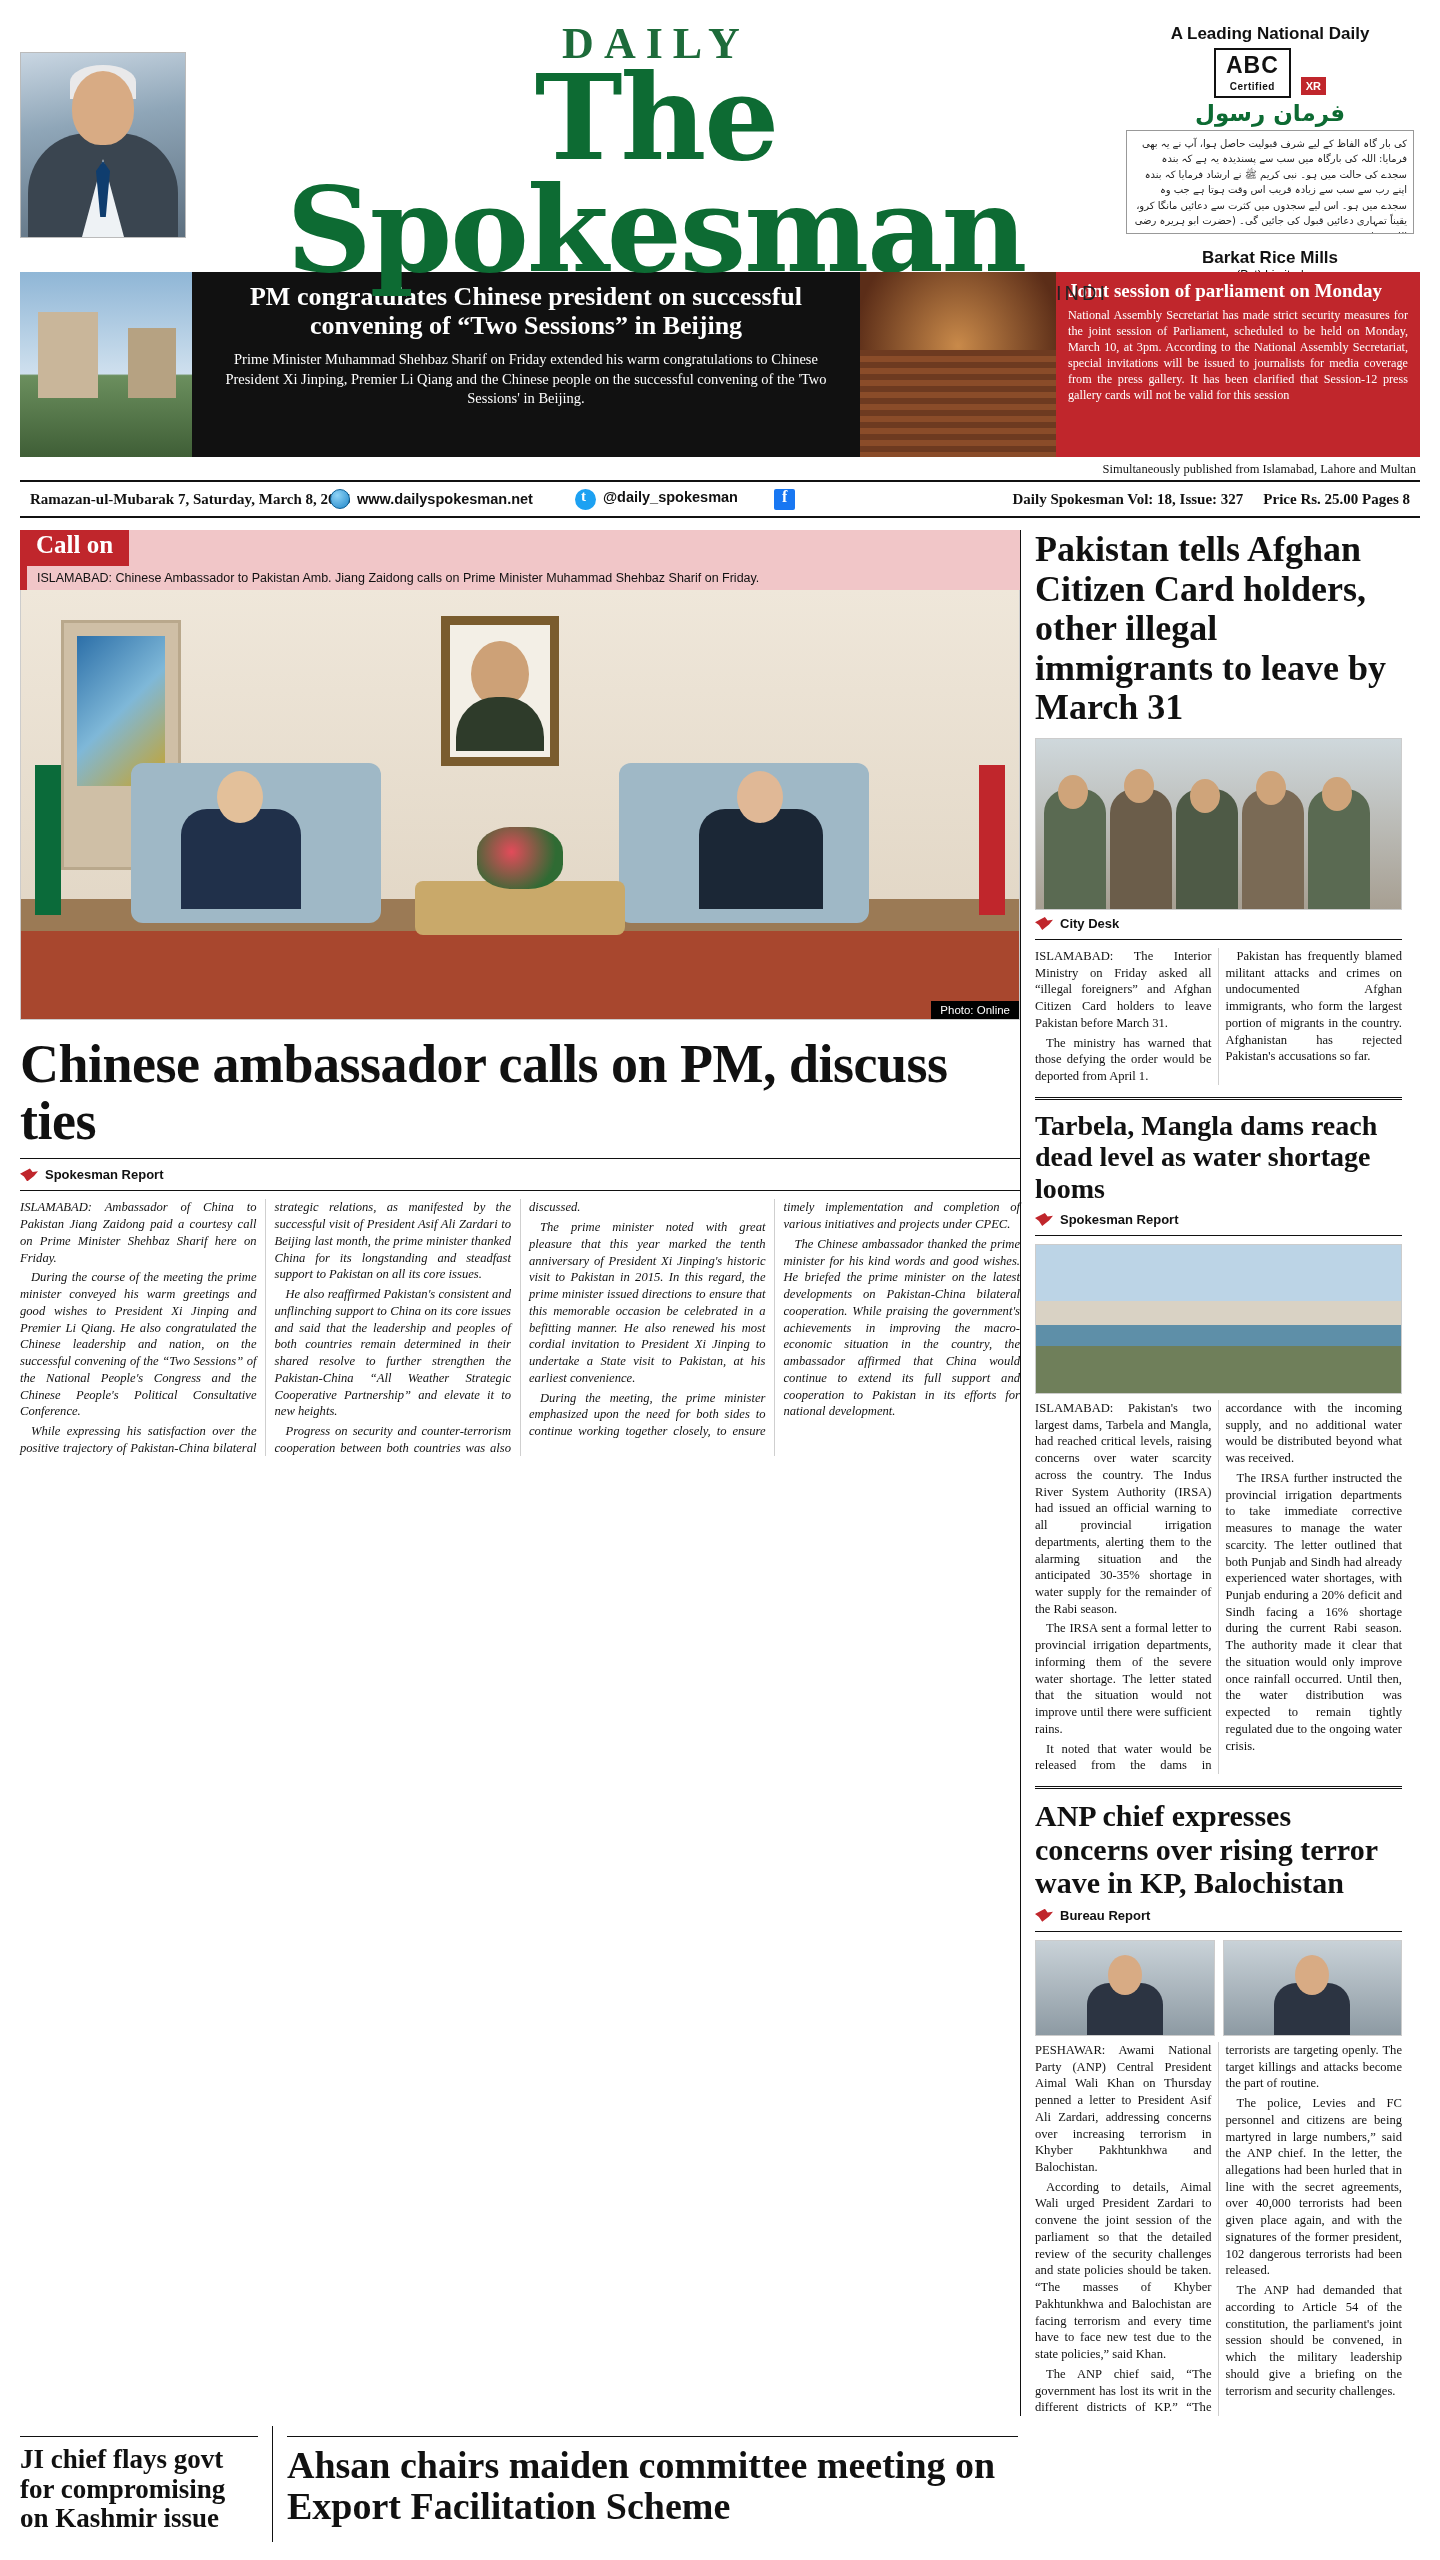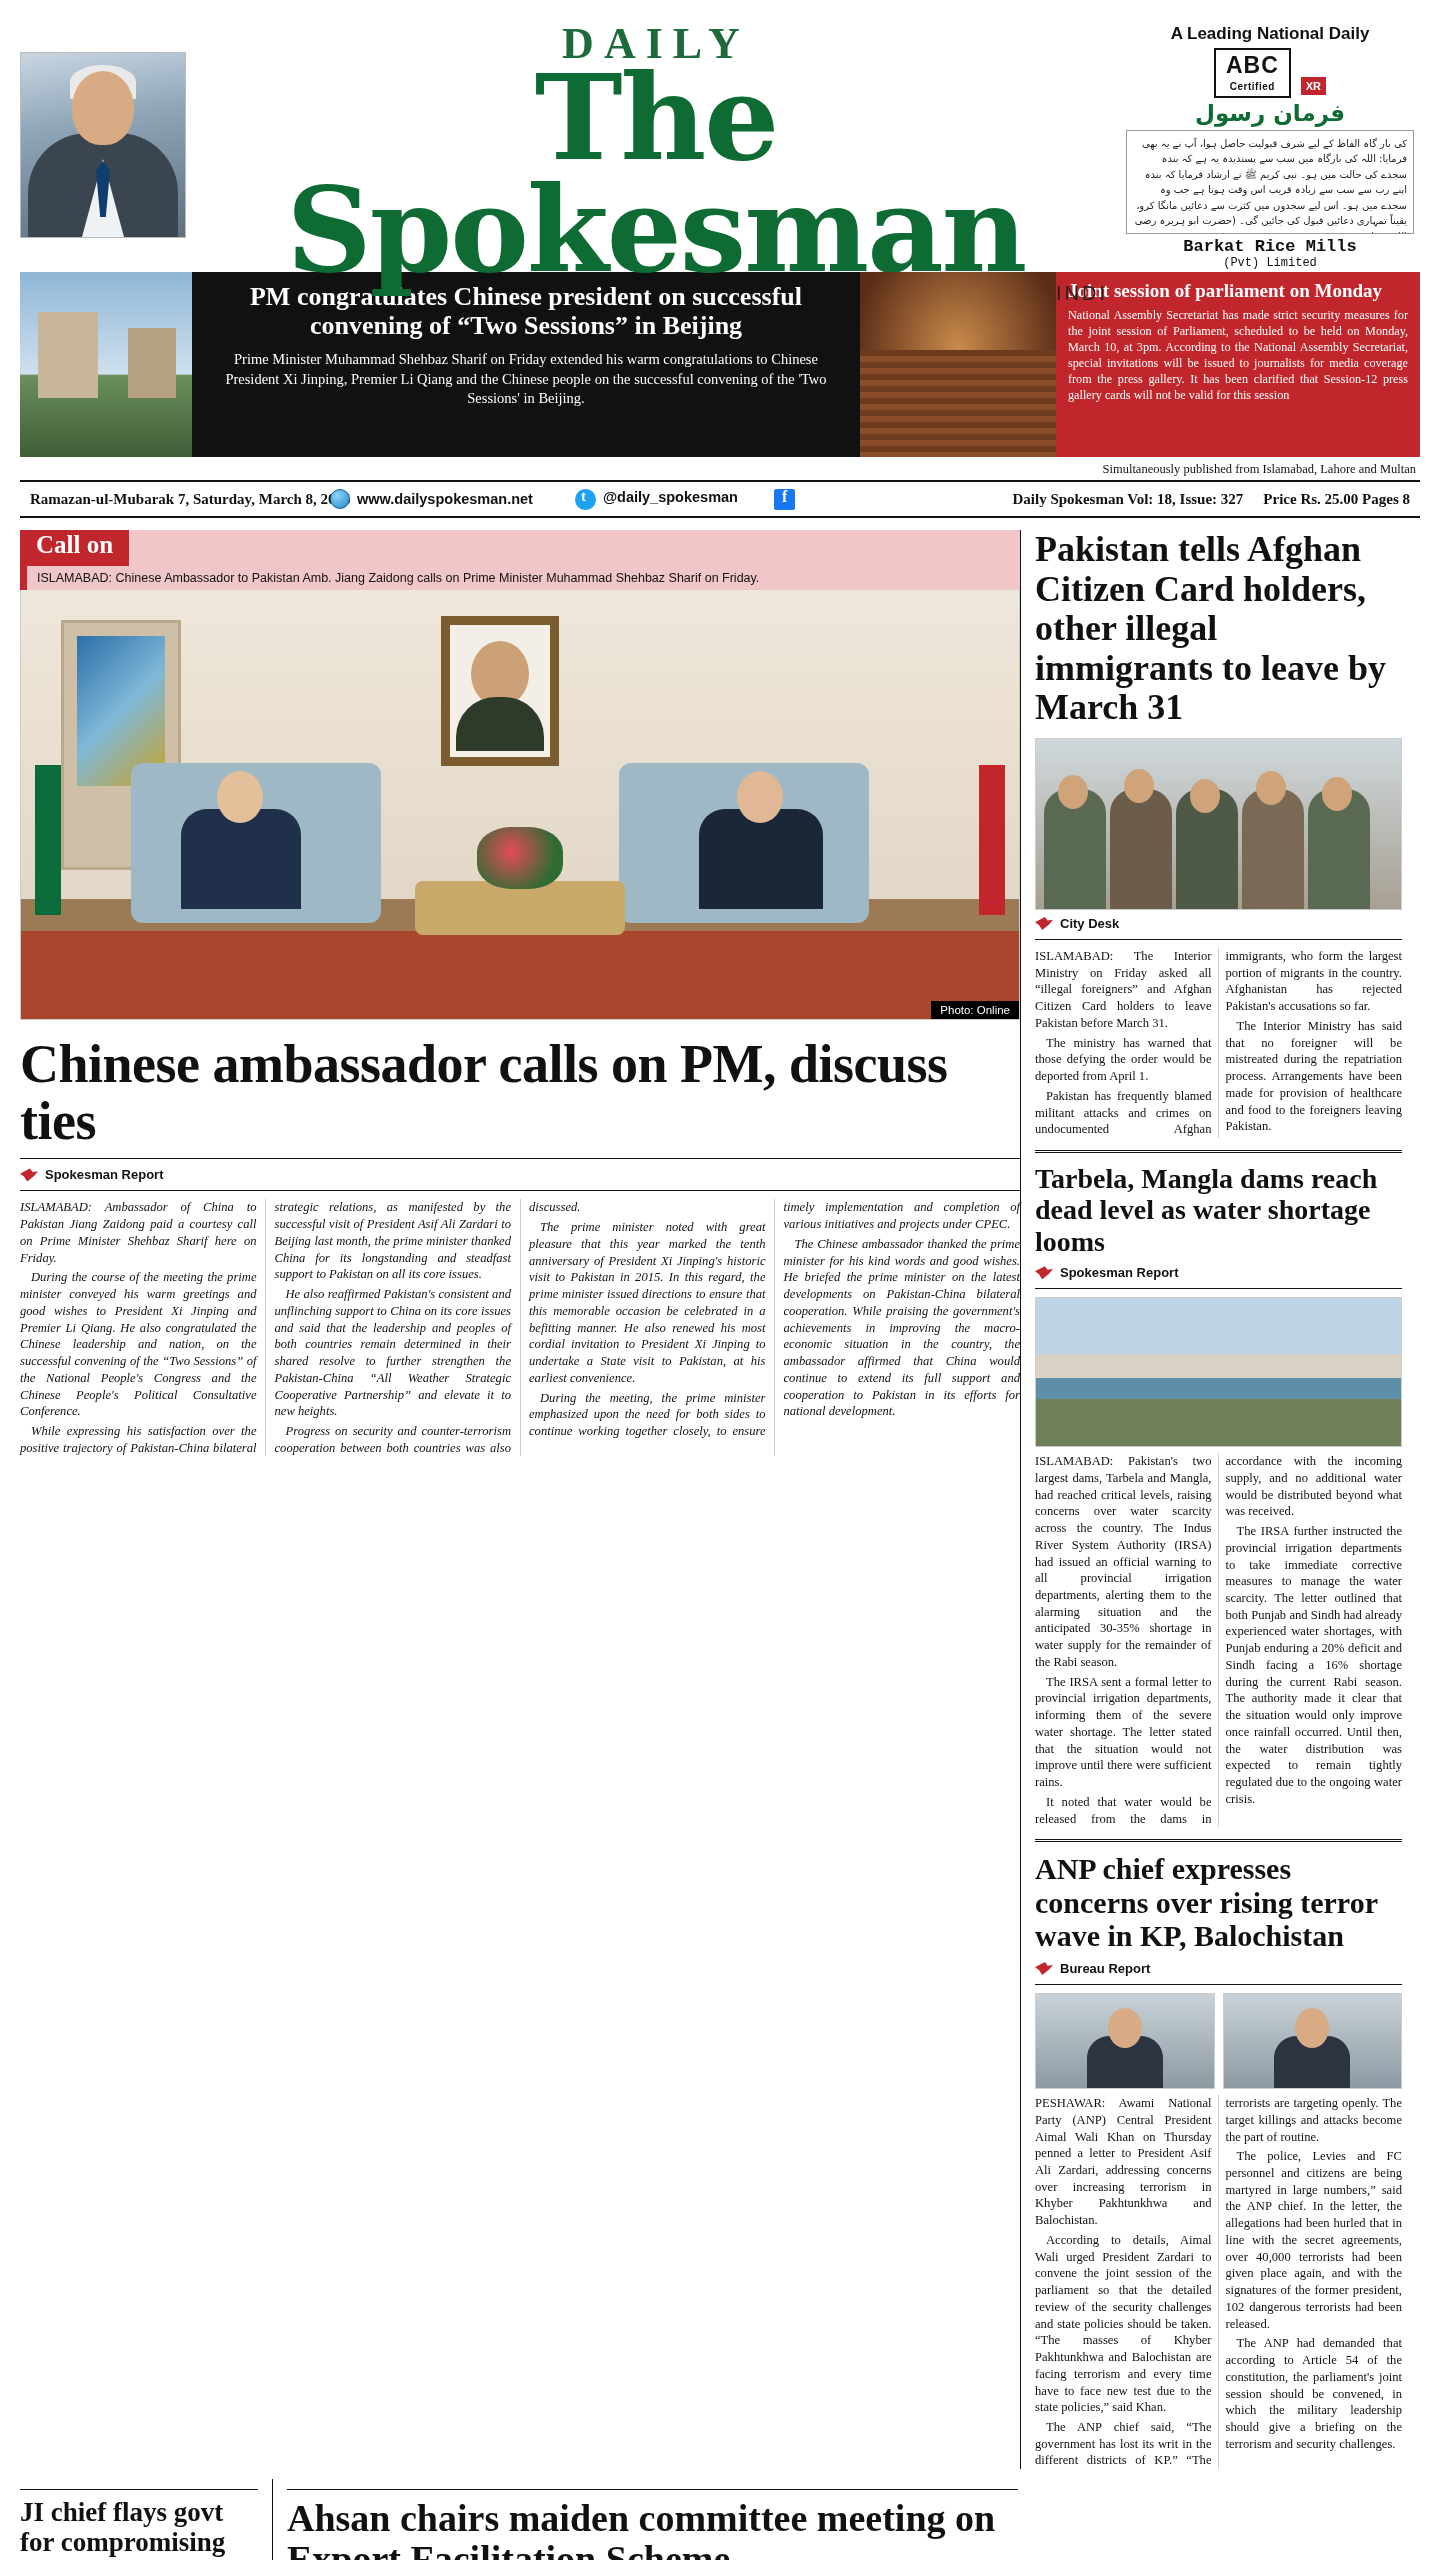--- a/index.html
+++ b/index.html
@@ -64,21 +64,21 @@
   }
   .abc-box .abc { font-size:23px; letter-spacing:1px; }
   .abc-box .cert { font-size:10px; letter-spacing:0.5px; }
   .urdu-head { font-size:23px; color:#0d6b33; font-weight:bold; margin-top:2px;
      font-family:"DejaVu Sans", sans-serif; direction:rtl; }
   .urdu-box {
     border:1px solid #999; margin:4px 6px 0 6px; padding:5px 6px;
     font-size:10px; line-height:1.55; direction:rtl; text-align:right;
     font-family:"DejaVu Sans", sans-serif; color:#222; height:104px; overflow:hidden;
   }
-  .brm { font-size:17px; font-weight:bold; margin-top:3px; font-family:Liberation Mono, monospace;}
+  .brm { font-size:17px; font-weight:bold; margin-top:14px; font-family:Liberation Sans, sans-serif;}
   .brm small { display:block; font-size:12px; font-weight:normal; }
   .abc-badge { display:inline-block; vertical-align:middle; margin-left:6px;
       background:#c0262c; color:#fff; font-size:11px; font-weight:bold; padding:3px 5px;
       font-family:"Liberation Sans",sans-serif; }
 
   
   .teasers { display:flex; height:185px; margin-top:4px; gap:0; }
   .tz-photo-l { width:172px; background:#2a3a2a; overflow:hidden; position:relative;}
   .tz-photo-l .sky{position:absolute;inset:0;background:linear-gradient(180deg,#8fb6d6,#cfe0ee 55%,#6b8f5e 56%,#3f5e36);}
   .tz-photo-l .bld{position:absolute;left:18px;top:40px;width:60px;height:86px;background:#c9b69a;}
@@ -348,21 +348,20 @@
       </div>
       <div class="byline">
         <span class="bird"></span>
         <span>City Desk</span>
       </div>
       <div class="rule"></div>
       <div class="cols2 bodytext">
         <p class="first">ISLAMABAD: The Interior Ministry on Friday asked all “illegal foreigners” and Afghan Citizen Card holders to leave Pakistan before March 31.</p>
         <p>The ministry has warned that those defying the order would be deported from April 1.</p>
         <p>Pakistan has frequently blamed militant attacks and crimes on undocumented Afghan immigrants, who form the largest portion of migrants in the country. Afghanistan has rejected Pakistan's accusations so far.</p>
-        <p>The Interior Ministry has said that no foreigner will be mistreated during the repatriation process. Arrangements have been made for provision of healthcare and food to the foreigners leaving Pakistan.</p>
       </div>
 
       <div class="hr-thick"></div>
       <h2 class="r-sub">Tarbela, Mangla dams reach dead level as water shortage looms</h2>
       <div class="byline">
         <span class="bird"></span>
         <span>Spokesman Report</span>
       </div>
       <div class="rule"></div>
       <div class="r-photo2">

